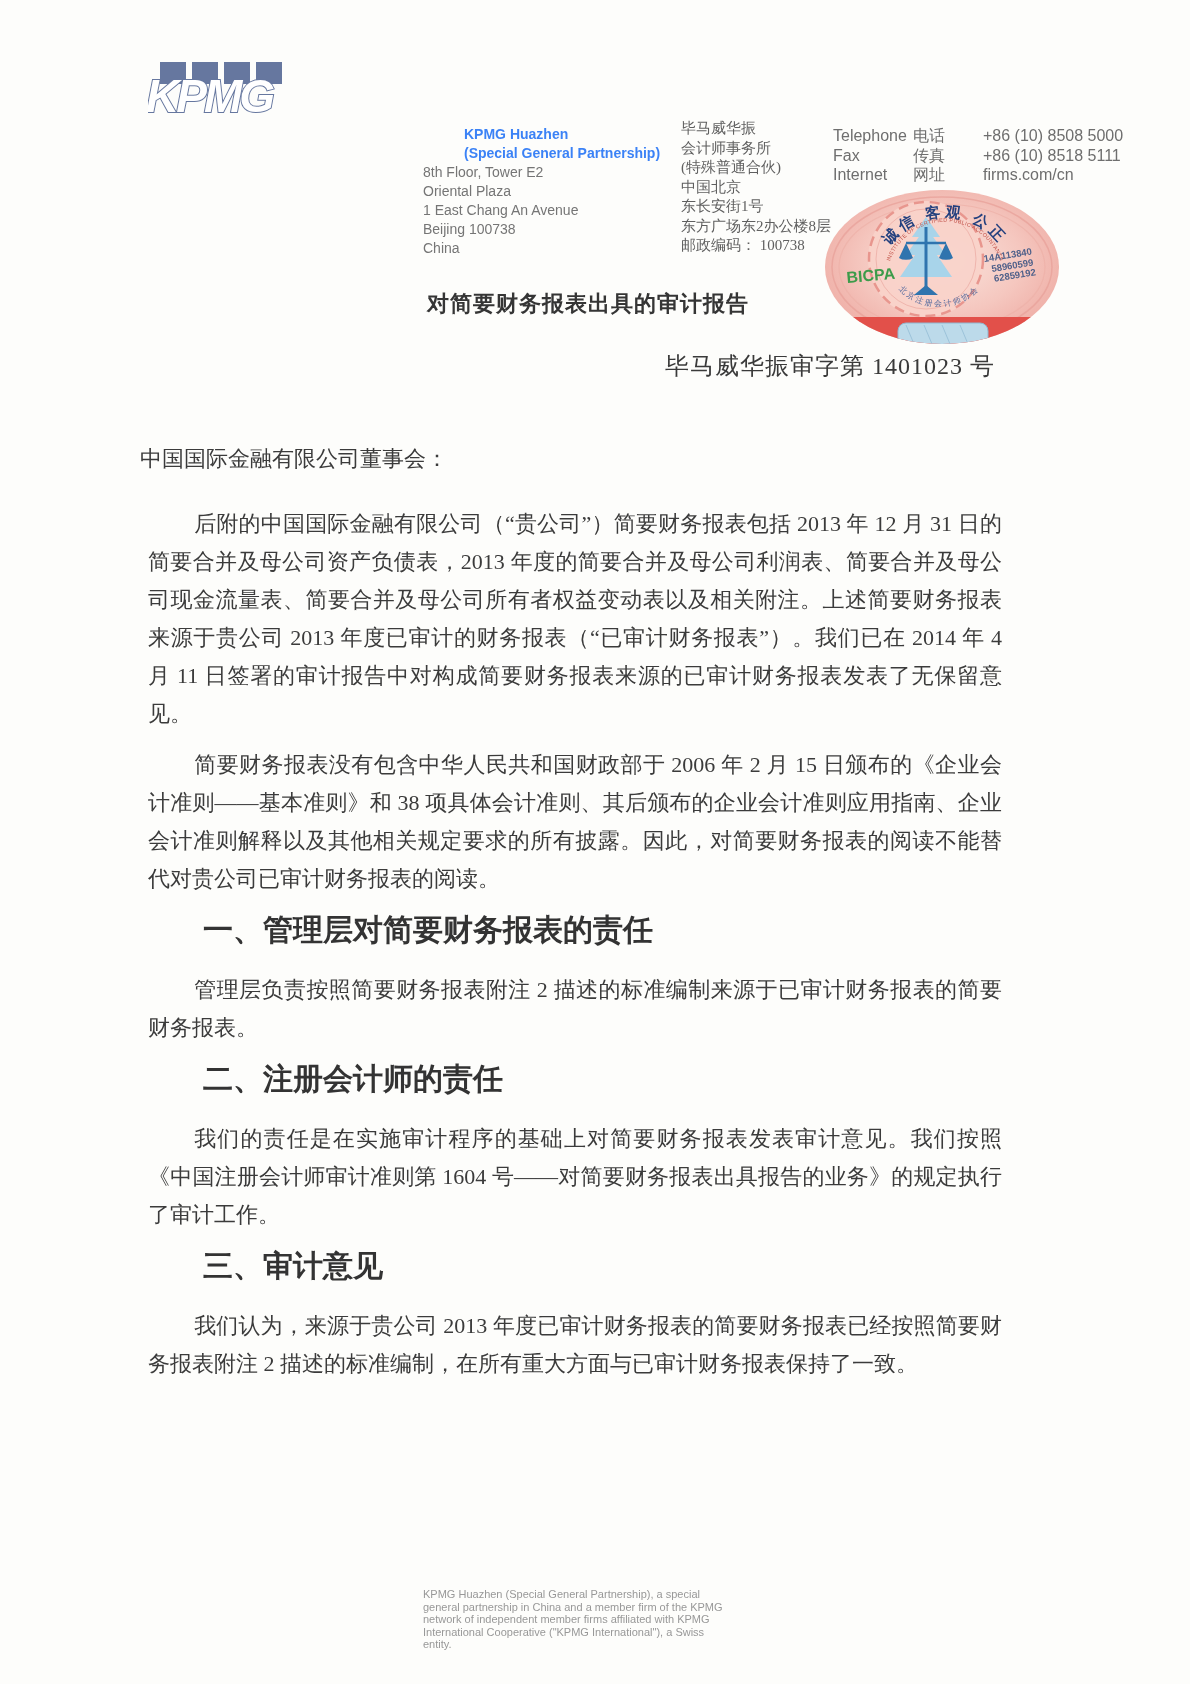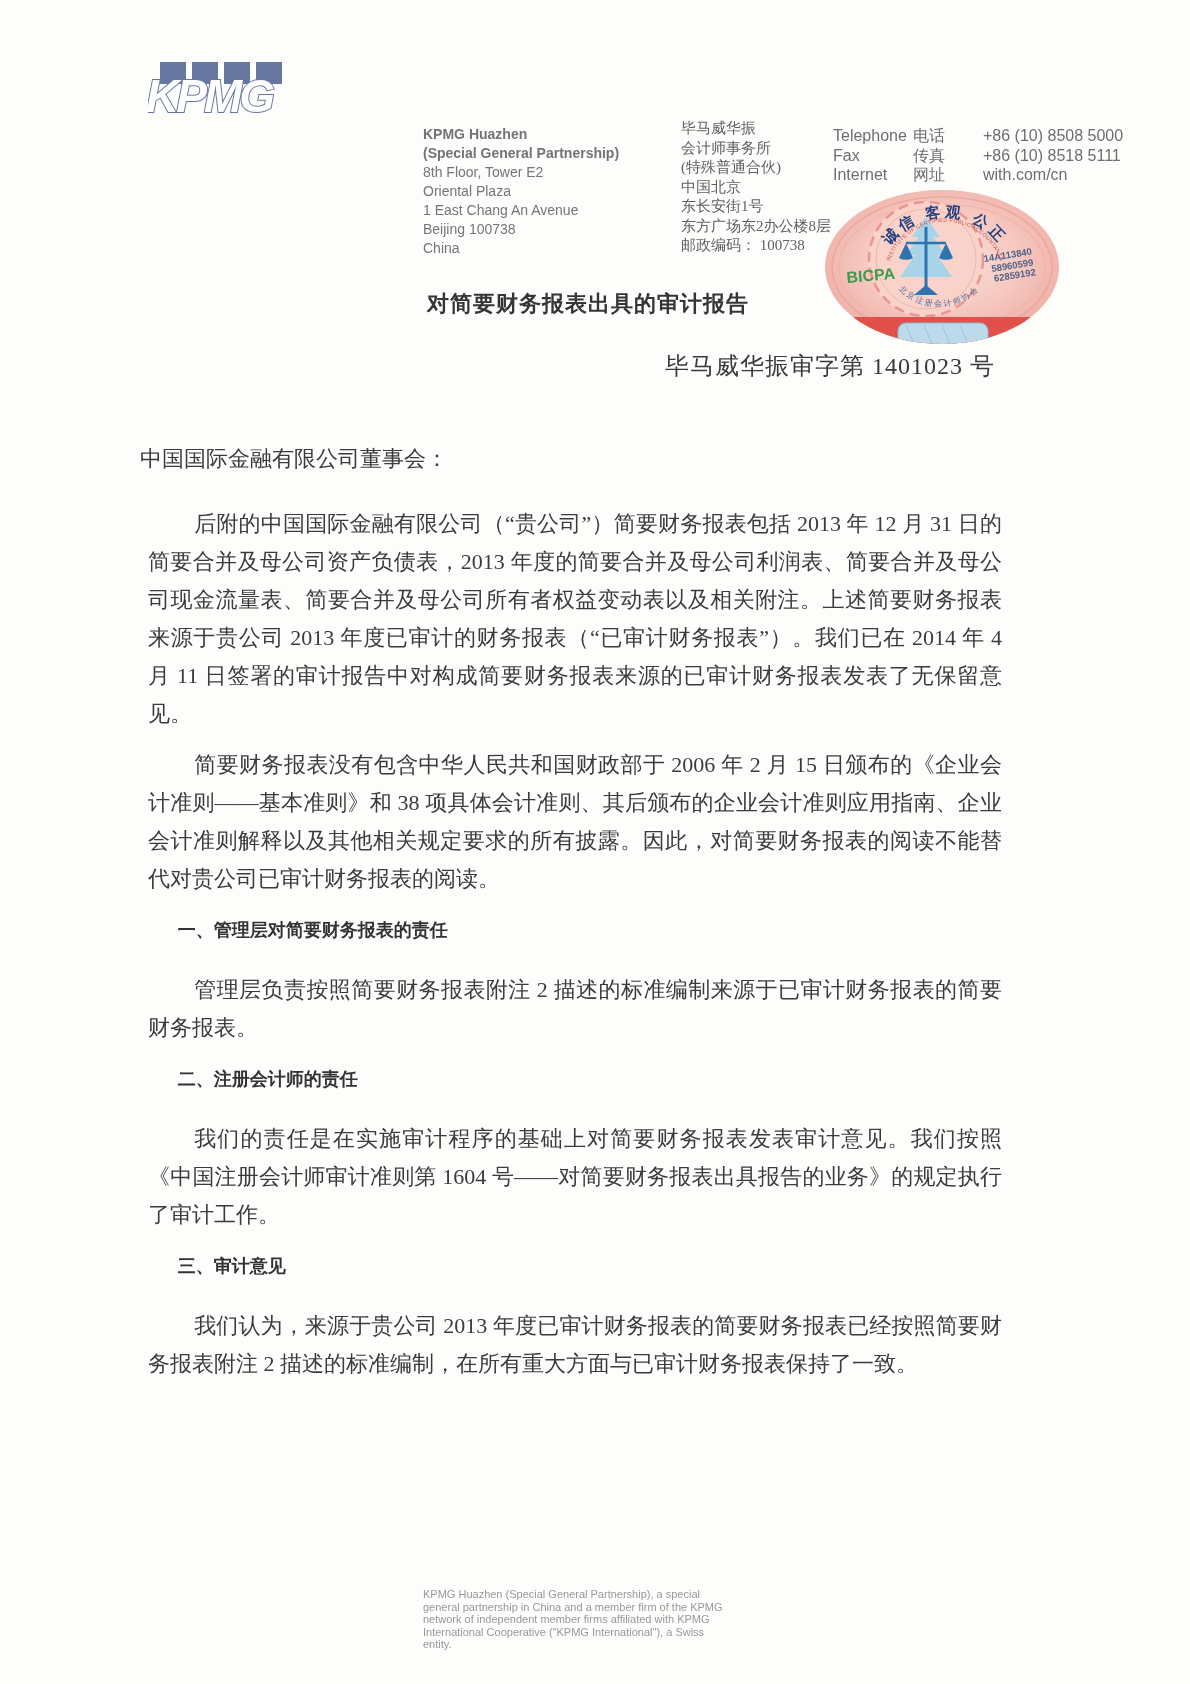--- a/index.html
+++ b/index.html
@@ -14,21 +14,21 @@
   }
   .abs{position:absolute;}
 
   
   .logo{left:148px;top:62px;}
   .addr-en{
     left:423px;top:125px;
     font-family:"Liberation Sans","DejaVu Sans",sans-serif;
     font-size:14px;line-height:19px;color:#757575;
   }
-  .addr-en .ln-bold{font-weight:bold;color:#737373;}
+  .addr-en .ln-bold{font-weight:bold;color:#3b82f6;margin-left:41px;}
   .addr-cn{
     left:651px;top:119px;
     font-size:15px;line-height:19.5px;color:#5f5f5f;margin-left:30px;
   }
   .contact{
     left:833px;top:126px;
     font-size:16px;line-height:19.5px;color:#6e6e6e;
   }
   .contact .row{display:flex;}
   .contact .c-en{width:80px;font-family:"Liberation Sans","DejaVu Sans",sans-serif;}
@@ -53,21 +53,21 @@
   
   .body-text{
     left:140px;top:440px;width:862px;
     font-size:22px;line-height:38px;
     text-align:justify;color:#3b3b3b;
   }
   .body-text .salutation{margin:0 0 27px 0;}
   .body-text p.para{margin:0 0 13px 8px;text-indent:2.1em;}
   .body-text h4.sec{
     margin:11px 0 22px 0;text-indent:2.1em;
-    font-size:18px;font-weight:bold;color:#333;
+    font-size:30px;font-weight:bold;color:#333;
   }
 
   
   .footer-en{
     left:423px;top:1588px;width:302px;
     font-family:"Liberation Sans","DejaVu Sans",sans-serif;
     font-size:11px;line-height:12.5px;color:#989898;
   }
   .footer-cn{
     left:778px;top:1594px;width:292px;
@@ -118,21 +118,21 @@
       <span class="c-val">+86 (10) 8508 5000</span>
     </div>
     <div class="row">
       <span class="c-en">Fax</span>
       <span class="c-cn">传真</span>
       <span class="c-val">+86 (10) 8518 5111</span>
     </div>
     <div class="row">
       <span class="c-en">Internet</span>
       <span class="c-cn">网址</span>
-      <span class="c-val">with.com/cn</span>
+      <span class="c-val">firms.com/cn</span>
     </div>
   </div>
 
   <div class="abs stamp">
     <svg width="240" height="162" viewBox="0 0 240 162">
       <defs>
         <radialGradient id="pinkGrad" cx="50%" cy="46%" r="62%">
           <stop offset="0%" stop-color="#fae4dd"></stop>
           <stop offset="55%" stop-color="#f5c7bf"></stop>
           <stop offset="100%" stop-color="#eda79f"></stop>

